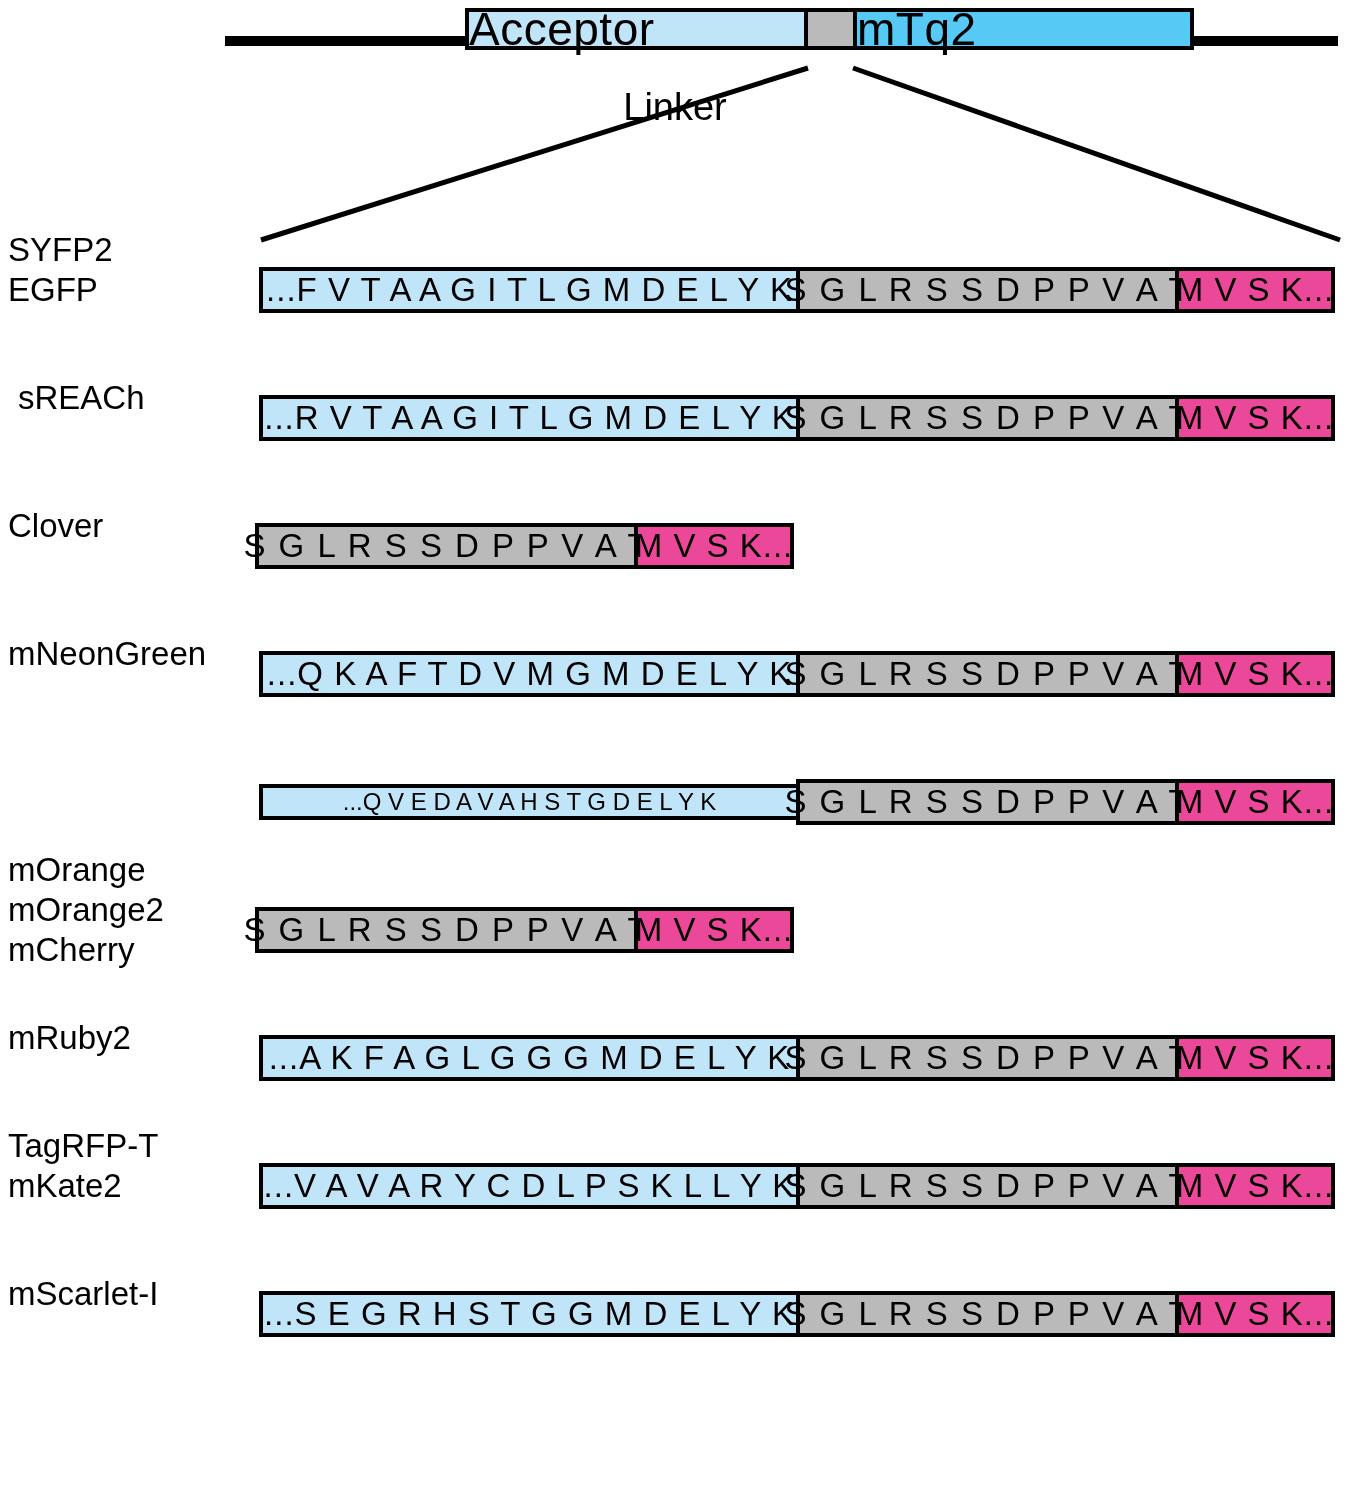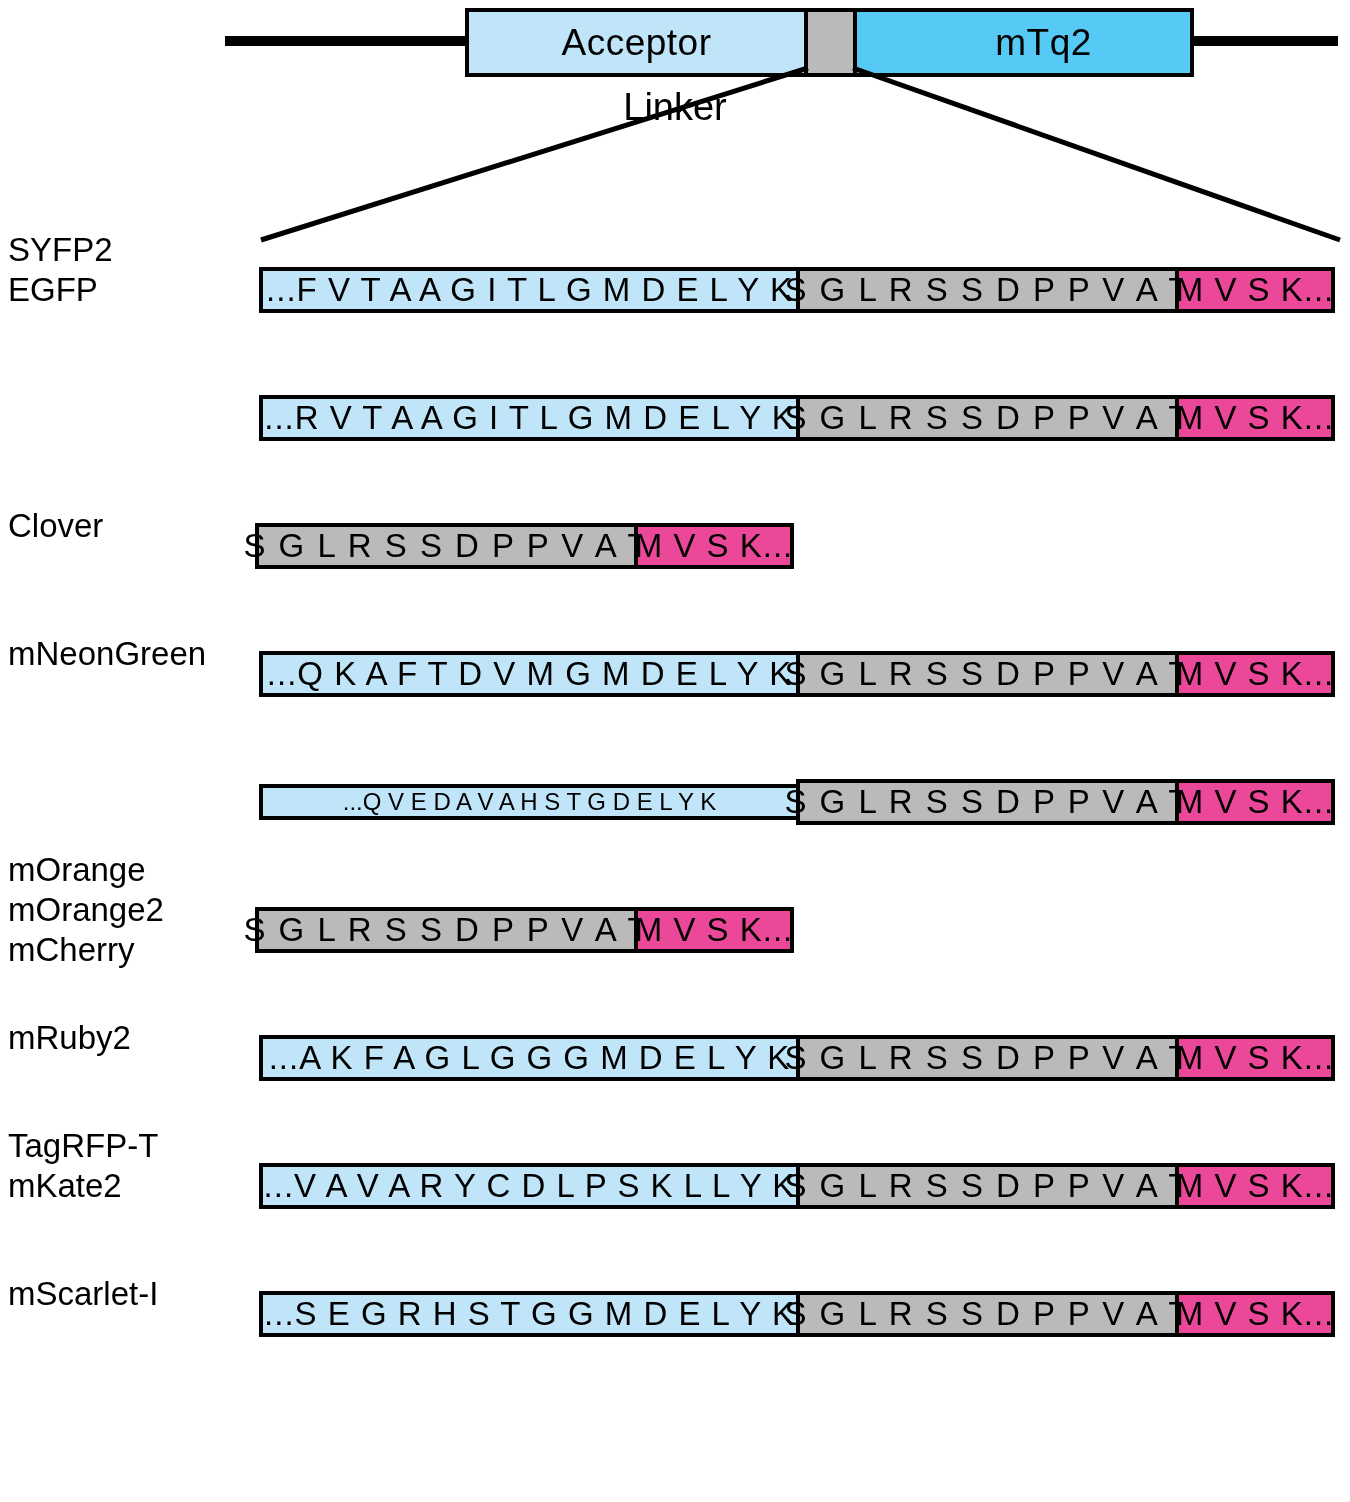--- a/index.html
+++ b/index.html
@@ -29,46 +29,45 @@
     top: 36px;
     height: 10px;
     background: #000000;
   }
   #backbone-left  { left: 225px; width: 245px; }
   #backbone-right { left: 1190px; width: 148px; }
 
   .construct-box {
     position: absolute;
     top: 8px;
-    height: 69px;
+    height: 42px;
     border: 4px solid #000000;
     box-sizing: border-box;
     display: flex;
     align-items: center;
-    justify-content: center;
-    font-size: 37px;
+    justify-content: flex-start;
+    font-size: 46px;
     letter-spacing: 0.5px;
   }
   #box-acceptor {
     left: 465px;
     width: 343px;
     background: #c0e5f9;
   }
   #box-linker-top {
     left: 808px;
     width: 45px;
     background: #bbbaba;
     border-left: none;
     border-right: none;
   }
   #box-mtq2 {
     left: 853px;
     width: 341px;
     background: #56c9f5;
-    padding-left: 40px;
   }
 
   #linker-caption {
     position: absolute;
     left: 0;
     top: 85px;
     width: 1350px;
     text-align: center;
     font-size: 38px;
     line-height: 44px;
@@ -179,20 +178,21 @@
     <div class="row-label">SYFP2
 EGFP</div>
     <div class="seq-strip">
       <div class="seg seg-acceptor">...F V T A A G I T L G M D E L Y K</div>
       <div class="seg seg-linker">S G L R S S D P P V A T</div>
       <div class="seg seg-mtq2">M V S K...</div>
     </div>
   </div>
 
   <div class="seq-row">
+    <div class="row-label indented">sREACh</div>
     <div class="seq-strip">
       <div class="seg seg-acceptor">...R V T A A G I T L G M D E L Y K</div>
       <div class="seg seg-linker">S G L R S S D P P V A T</div>
       <div class="seg seg-mtq2">M V S K...</div>
     </div>
   </div>
 
   <div class="seq-row">
     <div class="row-label">Clover</div>
     <div class="seq-strip">

